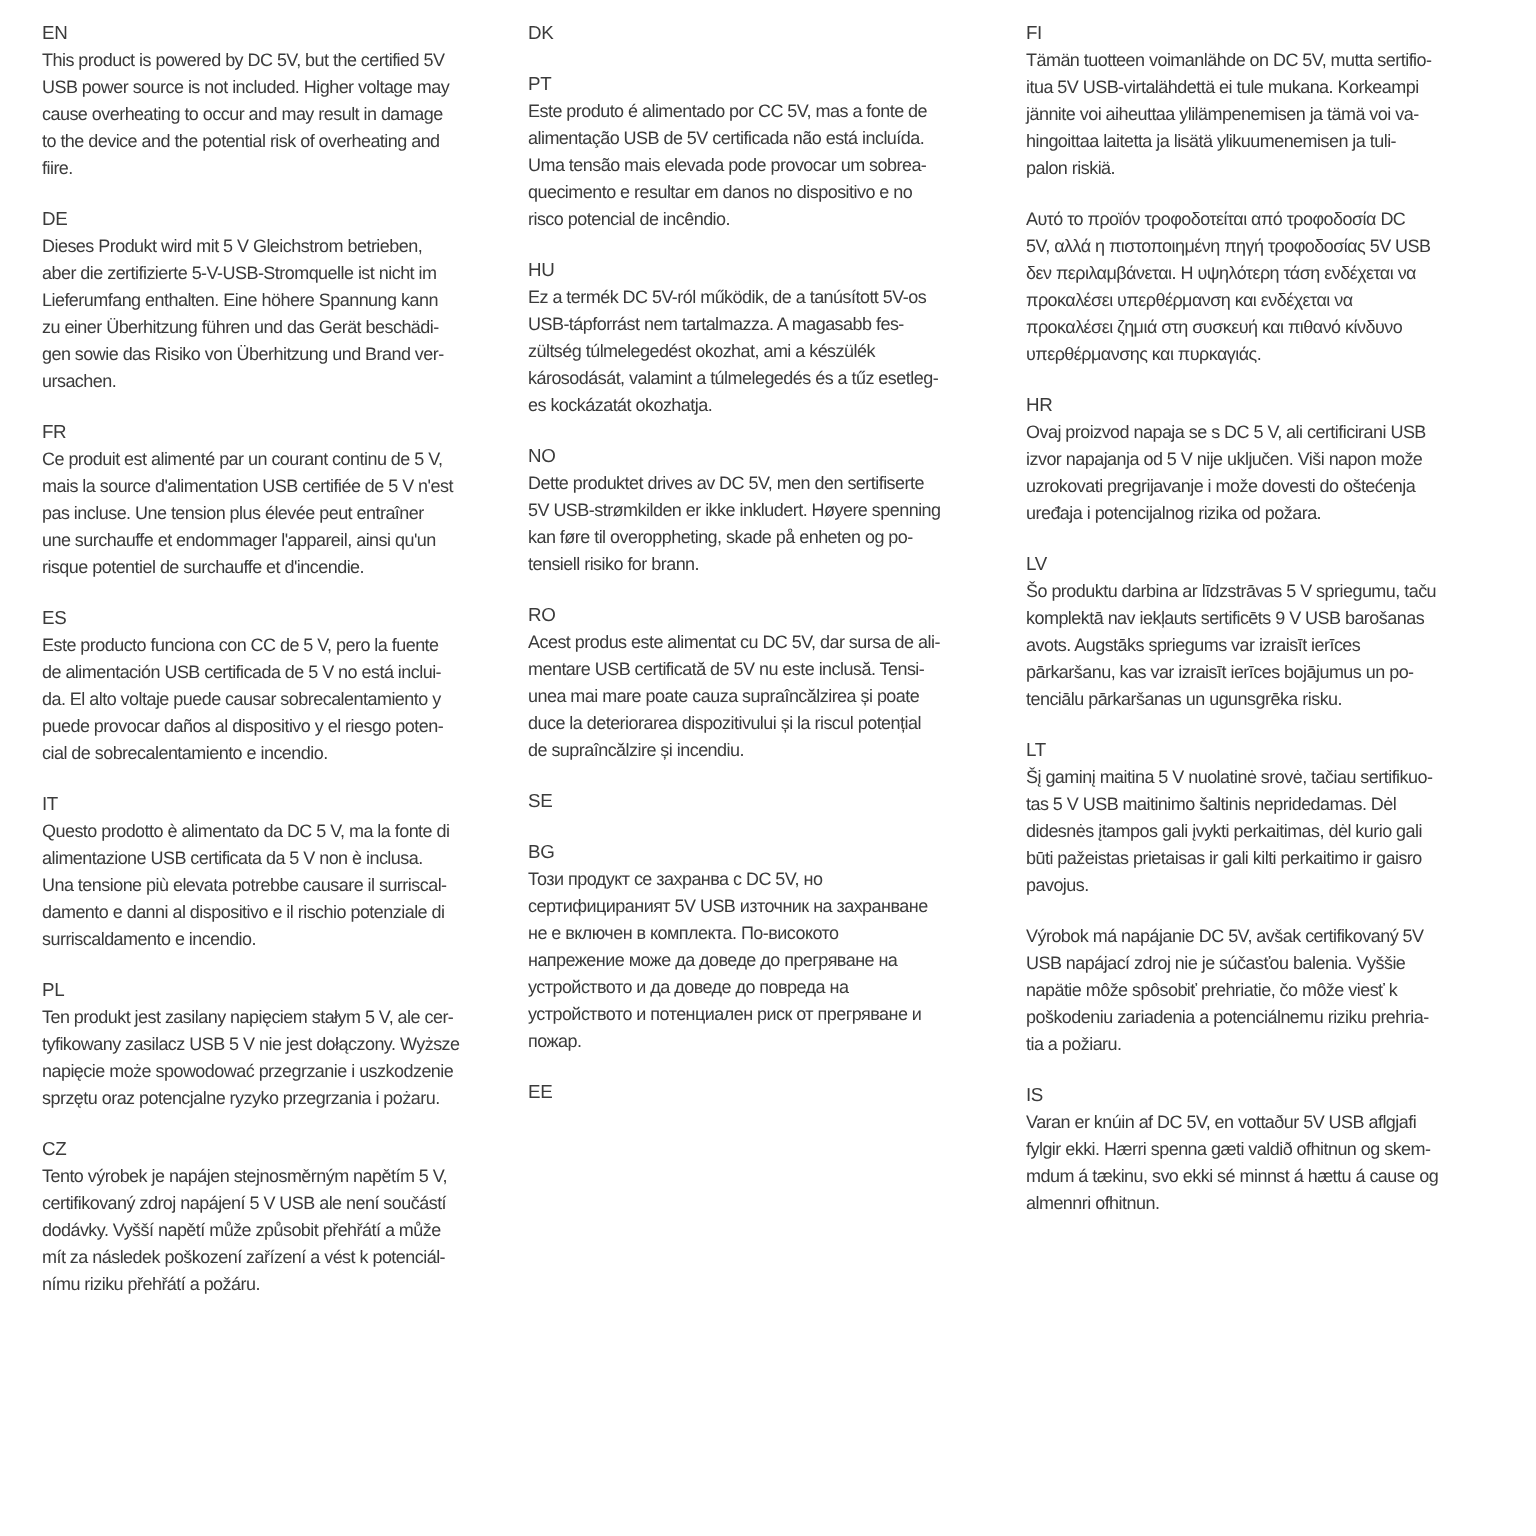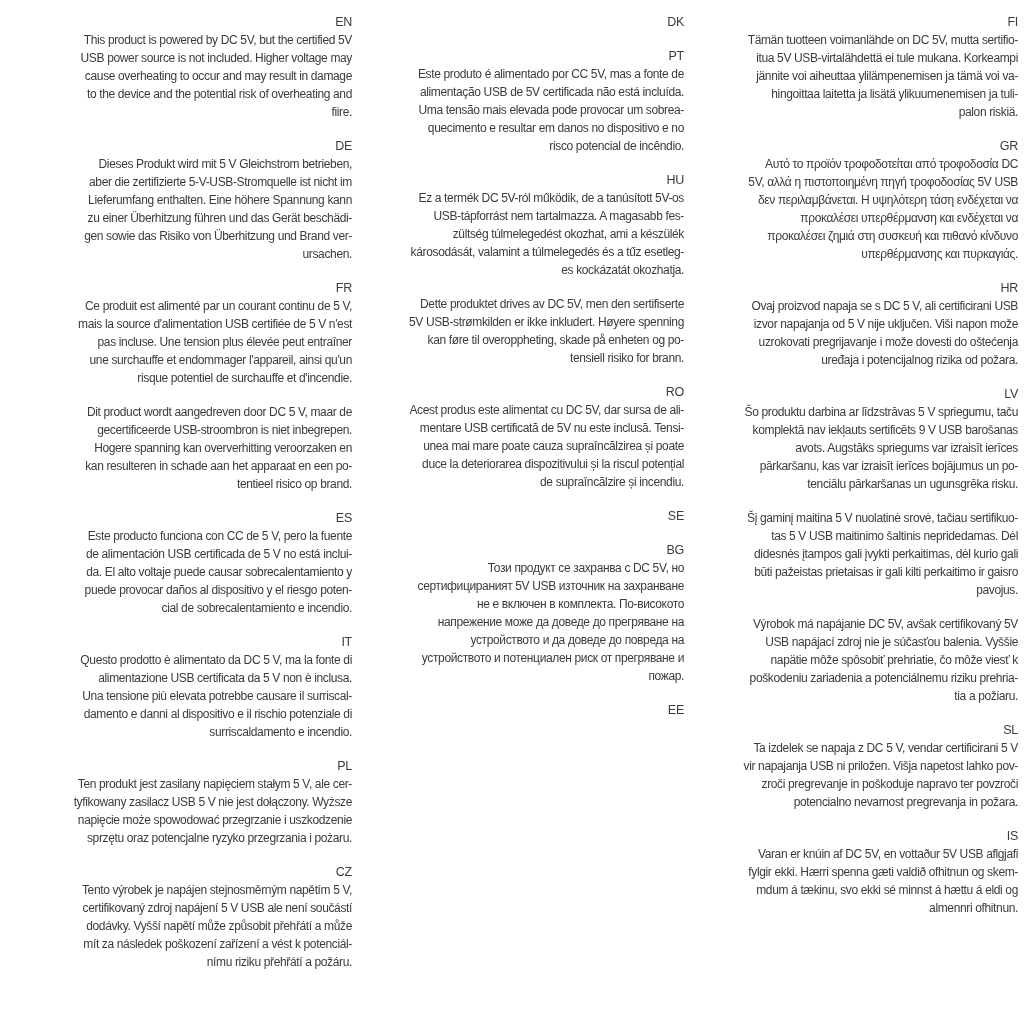--- a/index.html
+++ b/index.html
@@ -11,21 +11,20 @@
   .page {
     width: 1024px;
     height: 1024px;
     background: #ffffff;
     padding: 13px 6px 0 28px;
     overflow: hidden;
   }
   .columns {
     display: grid;
     grid-template-columns: 324px 332px 1fr;
-    text-align: right;
   }
   .col { min-width: 0; }
   .lang-section { margin-bottom: 16px; }
   .lang-code {
     font-size: 12.5px;
     line-height: 18px;
     color: #3b3b3b;
     letter-spacing: -0.02em;
   }
   .lang-text {
@@ -61,25 +60,20 @@
         </section>
         <section class="lang-section">
           <div class="lang-code">FR</div>
           <div class="lang-text">Ce produit est alimenté par un courant continu de 5 V,
 mais la source d'alimentation USB certifiée de 5 V n'est
 pas incluse. Une tension plus élevée peut entraîner
 une surchauffe et endommager l'appareil, ainsi qu'un
 risque potentiel de surchauffe et d'incendie.</div>
         </section>
         <section class="lang-section">
-          <div class="lang-text">Dit product wordt aangedreven door DC 5 V, maar de
-gecertificeerde USB-stroombron is niet inbegrepen.
-Hogere spanning kan oververhitting veroorzaken en
-kan resulteren in schade aan het apparaat en een po-
-tentieel risico op brand.</div>
         </section>
         <section class="lang-section">
           <div class="lang-code">ES</div>
           <div class="lang-text">Este producto funciona con CC de 5 V, pero la fuente
 de alimentación USB certificada de 5 V no está inclui-
 da. El alto voltaje puede causar sobrecalentamiento y
 puede provocar daños al dispositivo y el riesgo poten-
 cial de sobrecalentamiento e incendio.</div>
         </section>
         <section class="lang-section">
@@ -120,20 +114,21 @@
         </section>
         <section class="lang-section">
           <div class="lang-code">HU</div>
           <div class="lang-text">Ez a termék DC 5V-ról működik, de a tanúsított 5V-os
 USB-tápforrást nem tartalmazza. A magasabb fes-
 zültség túlmelegedést okozhat, ami a készülék
 károsodását, valamint a túlmelegedés és a tűz esetleg-
 es kockázatát okozhatja.</div>
         </section>
         <section class="lang-section">
+          <div class="lang-code">NO</div>
           <div class="lang-text">Dette produktet drives av DC 5V, men den sertifiserte
 5V USB-strømkilden er ikke inkludert. Høyere spenning
 kan føre til overoppheting, skade på enheten og po-
 tensiell risiko for brann.</div>
         </section>
         <section class="lang-section">
           <div class="lang-code">RO</div>
           <div class="lang-text">Acest produs este alimentat cu DC 5V, dar sursa de ali-
 mentare USB certificată de 5V nu este inclusă. Tensi-
 unea mai mare poate cauza supraîncălzirea și poate
@@ -160,21 +155,20 @@
     <div class="col">
         <section class="lang-section">
           <div class="lang-code">FI</div>
           <div class="lang-text">Tämän tuotteen voimanlähde on DC 5V, mutta sertifio-
 itua 5V USB-virtalähdettä ei tule mukana. Korkeampi
 jännite voi aiheuttaa ylilämpenemisen ja tämä voi va-
 hingoittaa laitetta ja lisätä ylikuumenemisen ja tuli-
 palon riskiä.</div>
         </section>
         <section class="lang-section">
-          <div class="lang-code">GR</div>
           <div class="lang-text">Αυτό το προϊόν τροφοδοτείται από τροφοδοσία DC
 5V, αλλά η πιστοποιημένη πηγή τροφοδοσίας 5V USB
 δεν περιλαμβάνεται. Η υψηλότερη τάση ενδέχεται να
 προκαλέσει υπερθέρμανση και ενδέχεται να
 προκαλέσει ζημιά στη συσκευή και πιθανό κίνδυνο
 υπερθέρμανσης και πυρκαγιάς.</div>
         </section>
         <section class="lang-section">
           <div class="lang-code">HR</div>
           <div class="lang-text">Ovaj proizvod napaja se s DC 5 V, ali certificirani USB
@@ -184,42 +178,36 @@
         </section>
         <section class="lang-section">
           <div class="lang-code">LV</div>
           <div class="lang-text">Šo produktu darbina ar līdzstrāvas 5 V spriegumu, taču
 komplektā nav iekļauts sertificēts 9 V USB barošanas
 avots. Augstāks spriegums var izraisīt ierīces
 pārkaršanu, kas var izraisīt ierīces bojājumus un po-
 tenciālu pārkaršanas un ugunsgrēka risku.</div>
         </section>
         <section class="lang-section">
+          <div class="lang-code">LT</div>
           <div class="lang-text">Šį gaminį maitina 5 V nuolatinė srovė, tačiau sertifikuo-
 tas 5 V USB maitinimo šaltinis nepridedamas. Dėl
 didesnės įtampos gali įvykti perkaitimas, dėl kurio gali
 būti pažeistas prietaisas ir gali kilti perkaitimo ir gaisro
 pavojus.</div>
         </section>
         <section class="lang-section">
           <div class="lang-text">Výrobok má napájanie DC 5V, avšak certifikovaný 5V
 USB napájací zdroj nie je súčasťou balenia. Vyššie
 napätie môže spôsobiť prehriatie, čo môže viesť k
 poškodeniu zariadenia a potenciálnemu riziku prehria-
 tia a požiaru.</div>
         </section>
         <section class="lang-section">
-          <div class="lang-code">SL</div>
-          <div class="lang-text">Ta izdelek se napaja z DC 5 V, vendar certificirani 5 V
-vir napajanja USB ni priložen. Višja napetost lahko pov-
-zroči pregrevanje in poškoduje napravo ter povzroči
-potencialno nevarnost pregrevanja in požara.</div>
-        </section>
-        <section class="lang-section">
           <div class="lang-code">IS</div>
           <div class="lang-text">Varan er knúin af DC 5V, en vottaður 5V USB aflgjafi
 fylgir ekki. Hærri spenna gæti valdið ofhitnun og skem-
-mdum á tækinu, svo ekki sé minnst á hættu á eldi og
+mdum á tækinu, svo ekki sé minnst á hættu á cause og
 almennri ofhitnun.</div>
         </section>
       </div>
   </main>
 </div>
 
 </body></html>

